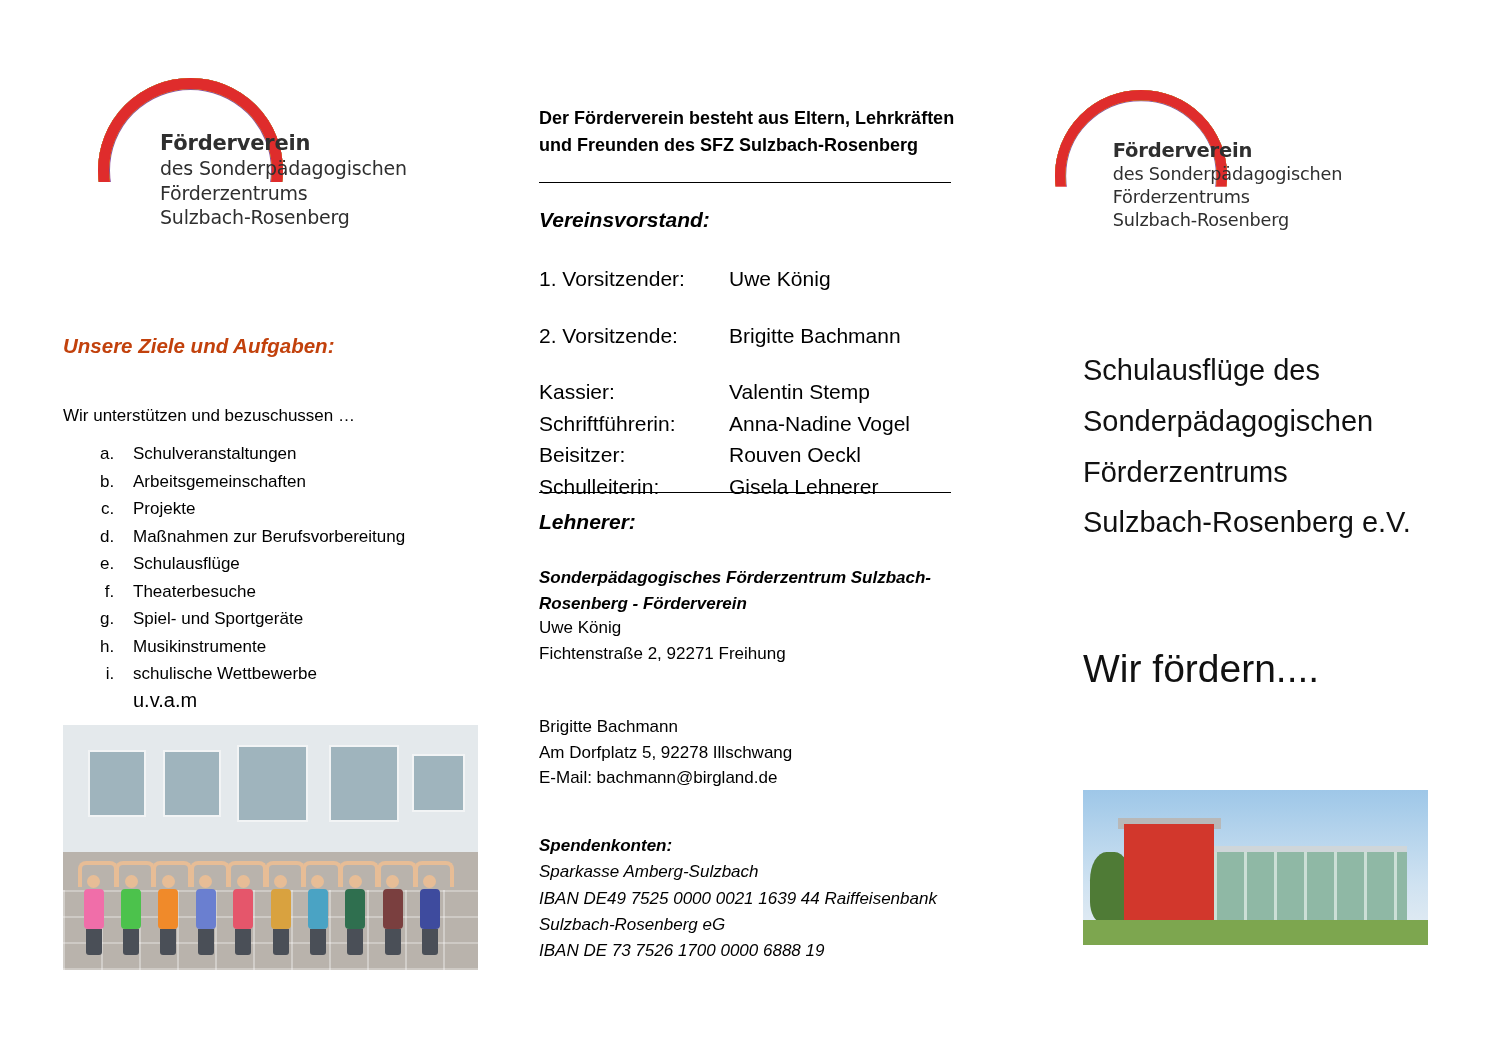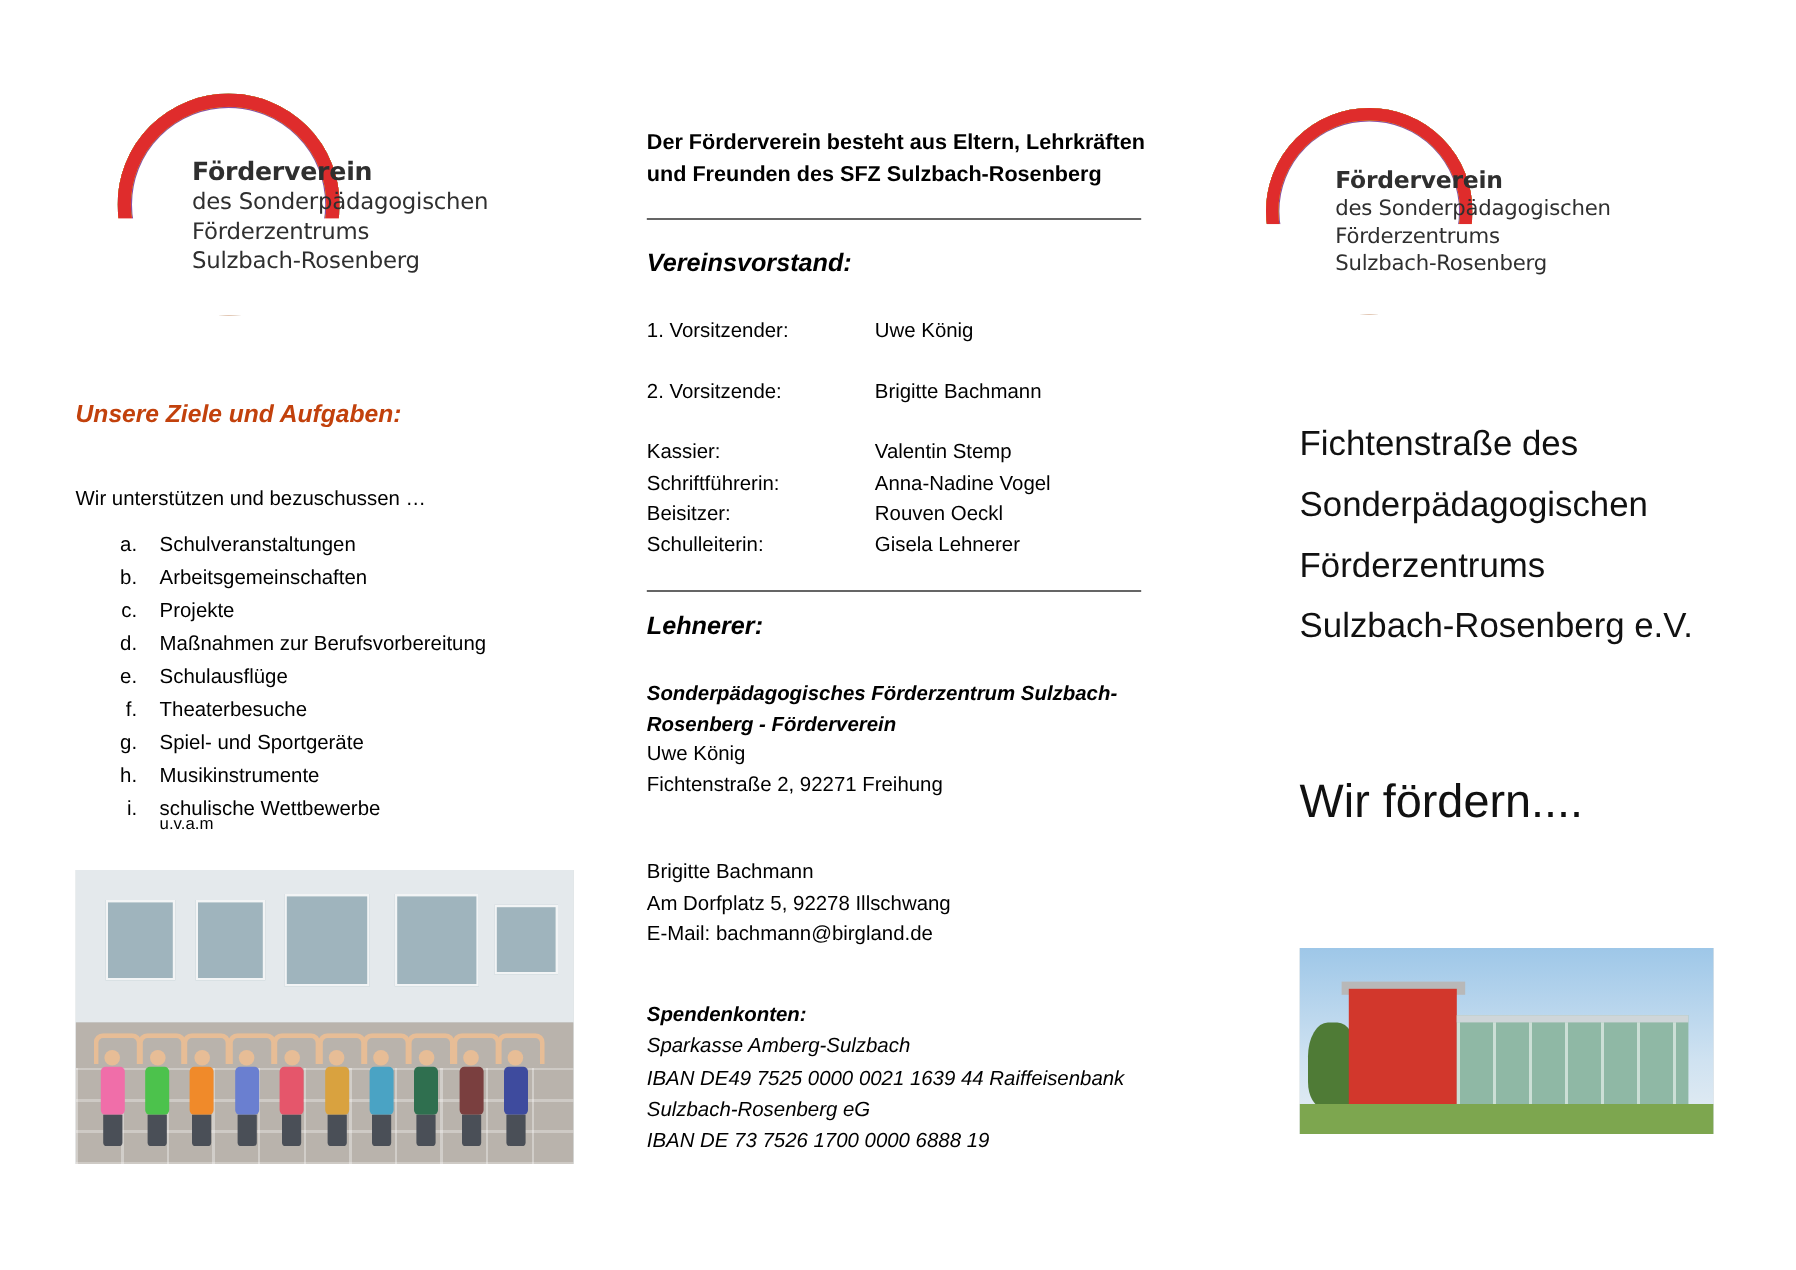--- a/index.html
+++ b/index.html
@@ -107,23 +107,23 @@
   }
   ol.goals {
     list-style: lower-alpha;
     margin: 0;
     padding-left: 56px;
     font-size: 17px;
     line-height: 1.62;
   }
   ol.goals li { padding-left: 14px; }
   .uvam {
-    font-size: 14px;
+    font-size: 20px;
     padding-left: 70px;
-    margin-top: 3px;
+    margin-top: 14px;
   }
 
   
   .photo {
     position: relative;
     overflow: hidden;
     background: #cfd6da;
   }
   .photo-kids {
     width: 415px;
@@ -182,21 +182,21 @@
     width: 100%;
   }
   .mid-h {
     font-size: 21px;
     font-style: italic;
     font-weight: 600;
     margin: 0;
   }
   .board-row {
     display: flex;
-    font-size: 17px;
+    font-size: 21px;
     line-height: 1.5;
   }
   .board-row .role { width: 190px; flex: 0 0 190px; }
   .addr {
     font-size: 17px;
     line-height: 1.5;
   }
   .addr-bold-italic {
     font-weight: bold;
     font-style: italic;
@@ -419,21 +419,21 @@
       </div>
       <div class="logo-text">
         <div class="l1">Förderverein</div>
         <div class="l2">des Sonderpädagogischen</div>
         <div class="l3">Förderzentrums</div>
         <div class="l4">Sulzbach-Rosenberg</div>
       </div>
     </div>
 
     <div class="right-title" style="position:absolute; left:28px; top:345px; width:400px;">
-      <div>Fichtenstraße des</div>
+      <div>Schulausflüge des</div>
       <div>Sonderpädagogischen</div>
       <div>Förderzentrums</div>
       <div>Sulzbach-Rosenberg e.V.</div>
     </div>
 
     <div class="right-claim" style="position:absolute; left:28px; top:635px; width:400px;">
       <div>Wir fördern....</div>
     </div>
 
     <div class="photo photo-school" style="position:absolute; left:28px; top:790px;">

